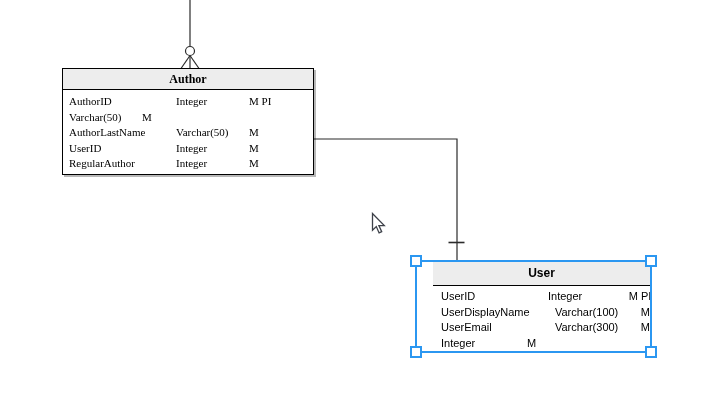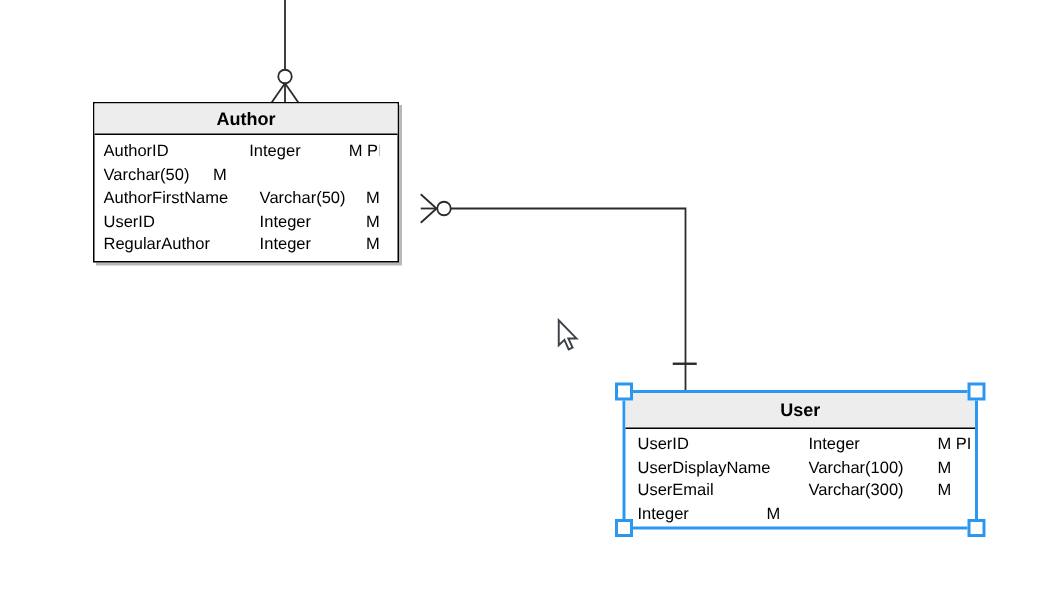--- a/index.html
+++ b/index.html
@@ -34,27 +34,27 @@
     border: 2px solid #2b97f1;
     box-shadow: none;
   }
   .etable-header {
     background: #ededed;
     border-bottom: 1px solid #000000;
     font-weight: bold;
     font-size: 12px;
     text-align: center;
   }
-  .t-author { left: 62px; top: 68px; width: 204px; height: 107px; }
+  .t-author { left: 62px; top: 68px; width: 252px; height: 107px; font-family: Liberation Serif, serif; }
   .t-author .etable-header { height: 20px; line-height: 20px; }
   .t-author .etable-body { padding: 4px 12px 0 6px; }
   .t-author .c-name { width: 107px; }
   .t-author .c-type { width: 73px; }
 
-  .t-user { left: 415px; top: 260px; width: 237px; height: 93px; }
+  .t-user { left: 415px; top: 260px; width: 237px; height: 93px; padding-left: 16px; }
   .t-user .etable-header { height: 23px; line-height: 23px; }
   .t-user .etable-body { padding: 3px 0 0 8px; }
   .t-user .c-name { width: 114px; }
   .t-user .c-type { width: 86px; }
 
   .etable-body { line-height: 15.5px; }
   .col-row { display: flex; height: 15.5px; white-space: nowrap; }
   .c-name, .c-type, .c-flags { display: inline-block; overflow: hidden; }
 
   
@@ -114,21 +114,21 @@
       <div class="col-row">
         <span class="c-name">AuthorID</span>
         <span class="c-type">Integer</span>
         <span class="c-flags">M PI</span>
       </div>
       <div class="col-row">
         <span class="c-type">Varchar(50)</span>
         <span class="c-flags">M</span>
       </div>
       <div class="col-row">
-        <span class="c-name">AuthorFirstName</span>
+        <span class="c-name">AuthorLastName</span>
         <span class="c-type">Varchar(50)</span>
         <span class="c-flags">M</span>
       </div>
       <div class="col-row">
         <span class="c-name">UserID</span>
         <span class="c-type">Integer</span>
         <span class="c-flags">M</span>
       </div>
       <div class="col-row">
         <span class="c-name">RegularAuthor</span>

